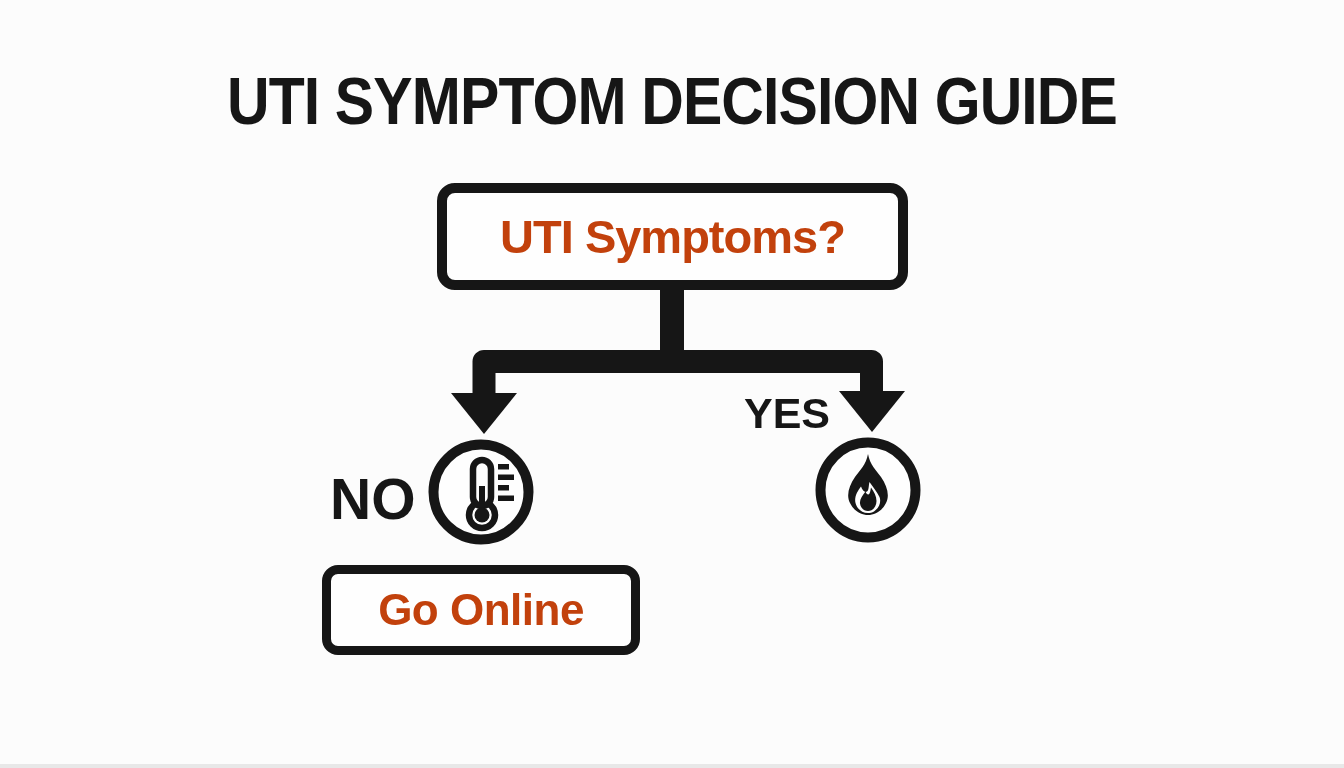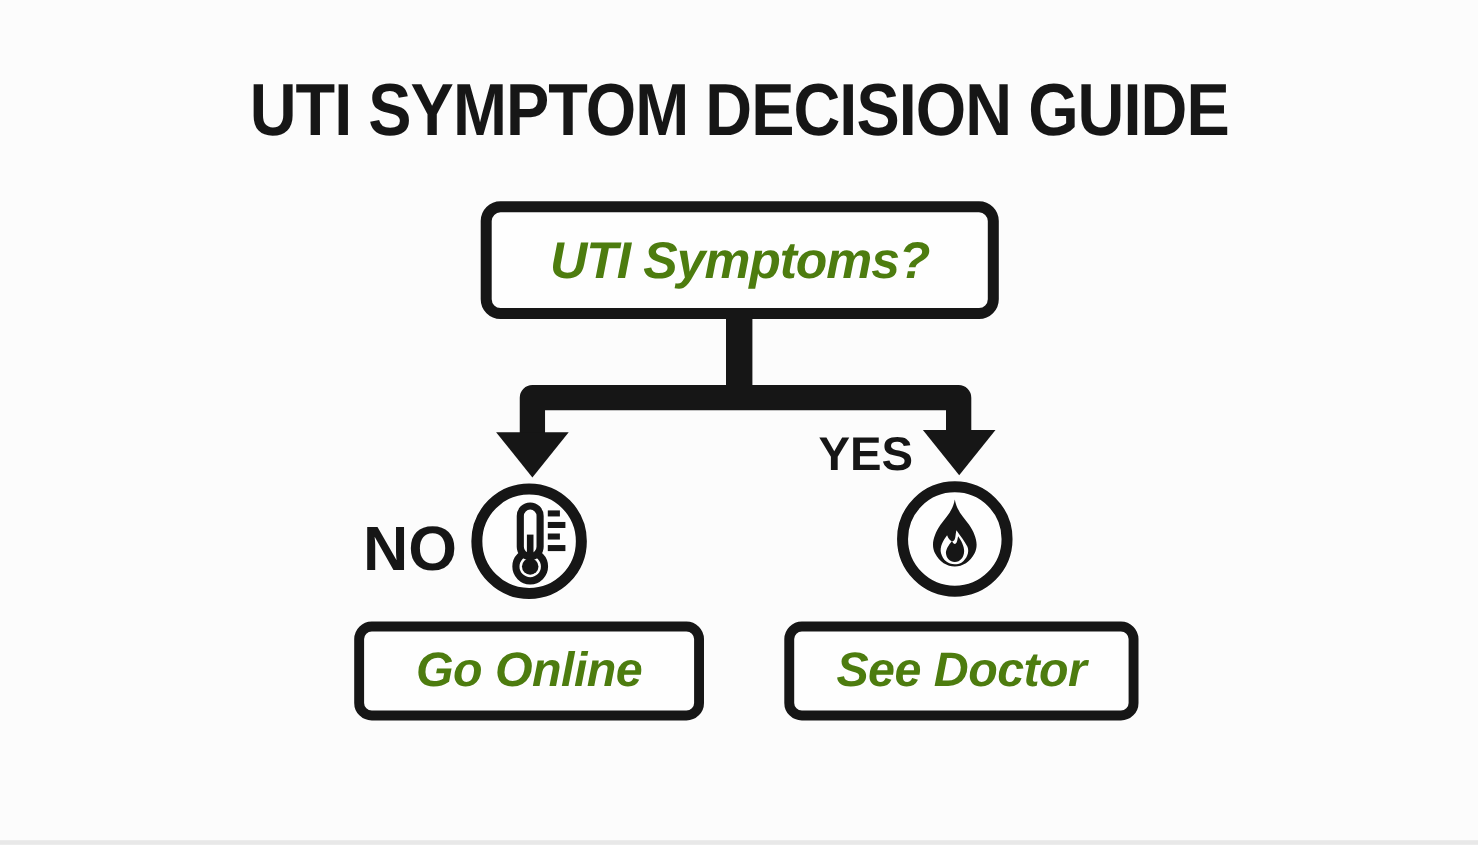--- a/index.html
+++ b/index.html
@@ -17,21 +17,21 @@
     font-size:67px;font-weight:700;letter-spacing:-1px;
     transform:scaleX(0.88);
     white-space:nowrap;
     color:#161616;
   }
   .node{
     position:absolute;
     box-sizing:border-box;
     background:#fefefe;
     display:flex;align-items:center;justify-content:center;
-    font-weight:700;color:#4d7c0f;font-style:italic;
+    font-weight:700;color:#c2410c;
   }
   .node.root{
     left:437px;top:183px;width:471px;height:107px;
     border:10px solid #161616;border-radius:18px;
     font-size:47px;letter-spacing:-1px;
   }
   .node.outcome{
     top:565px;height:90px;
     border:9px solid #161616;border-radius:16px;
     font-size:44px;letter-spacing:-0.5px;
@@ -95,17 +95,14 @@
              C57 75.7 55 76 53 76 Z"></path>
     <path fill="#161616" d="M53 74 C48.5 74 45.5 70.5 45 66.5 C44.5 62.5 47.5 58.5 50.5 54.5
              C51.5 57.5 53.5 58.5 54.5 56.5 C55.5 54.5 55.5 52.5 56 50.5
              C59 54.5 61.5 59.5 61.5 64 C61.5 69.5 58 74 53 74 Z"></path>
   </svg>
 
   <div class="node outcome left">
     <span>Go Online</span>
   </div>
 
-  <div class="node outcome right">
-    <span>See Doctor</span>
-  </div>
 
 </div>
 
 </body></html>

